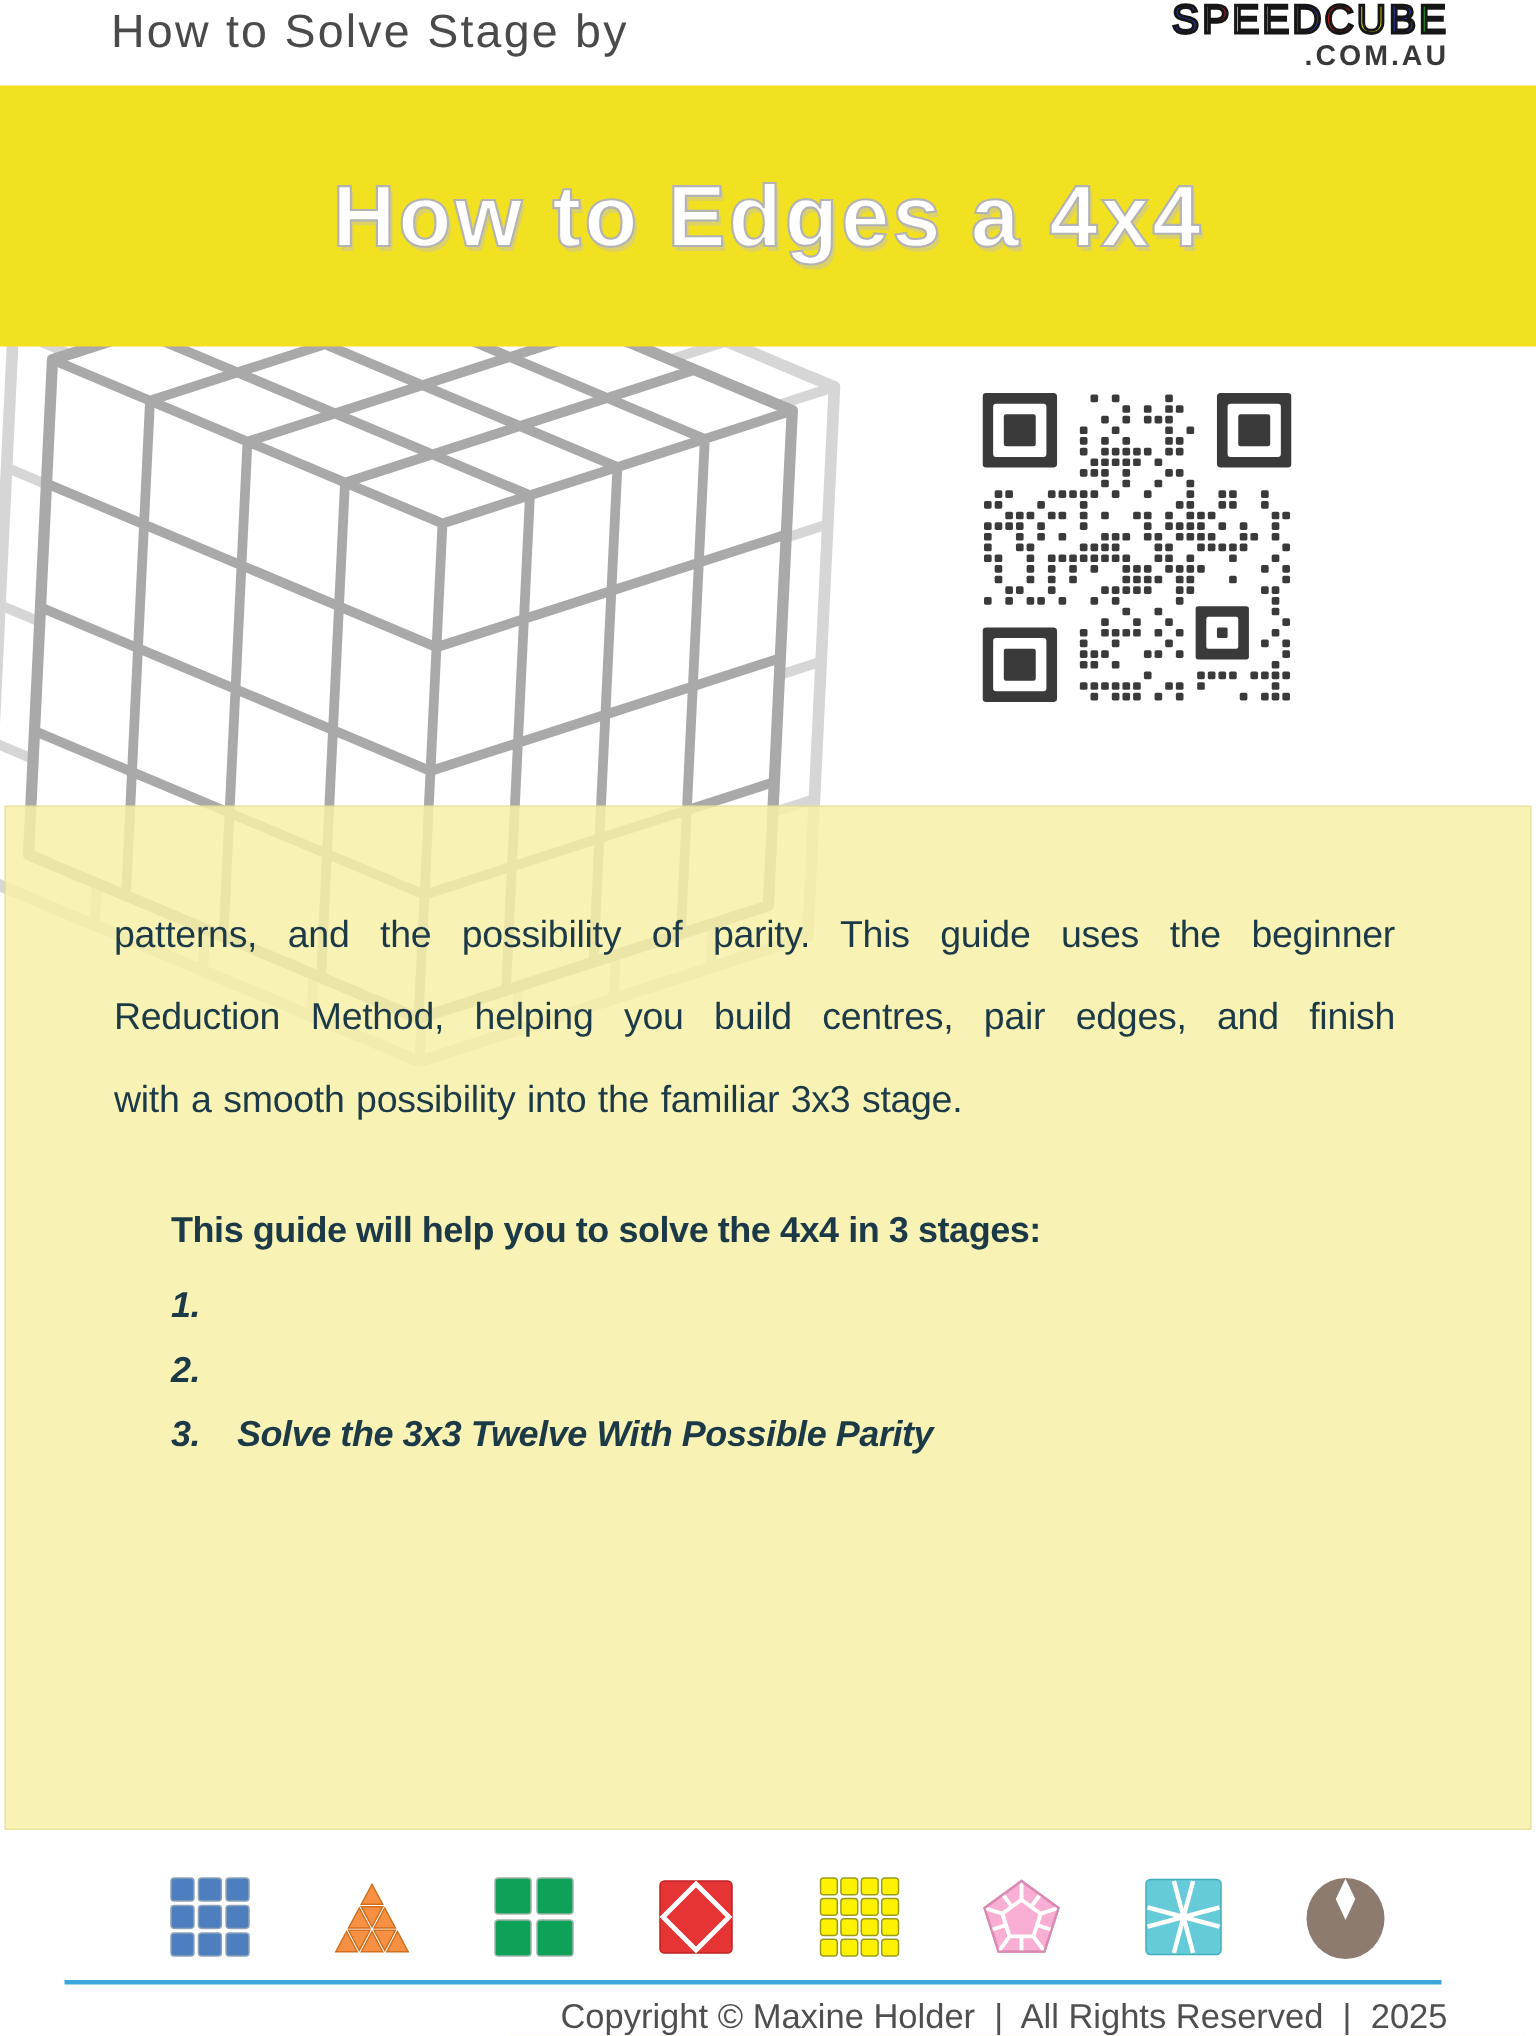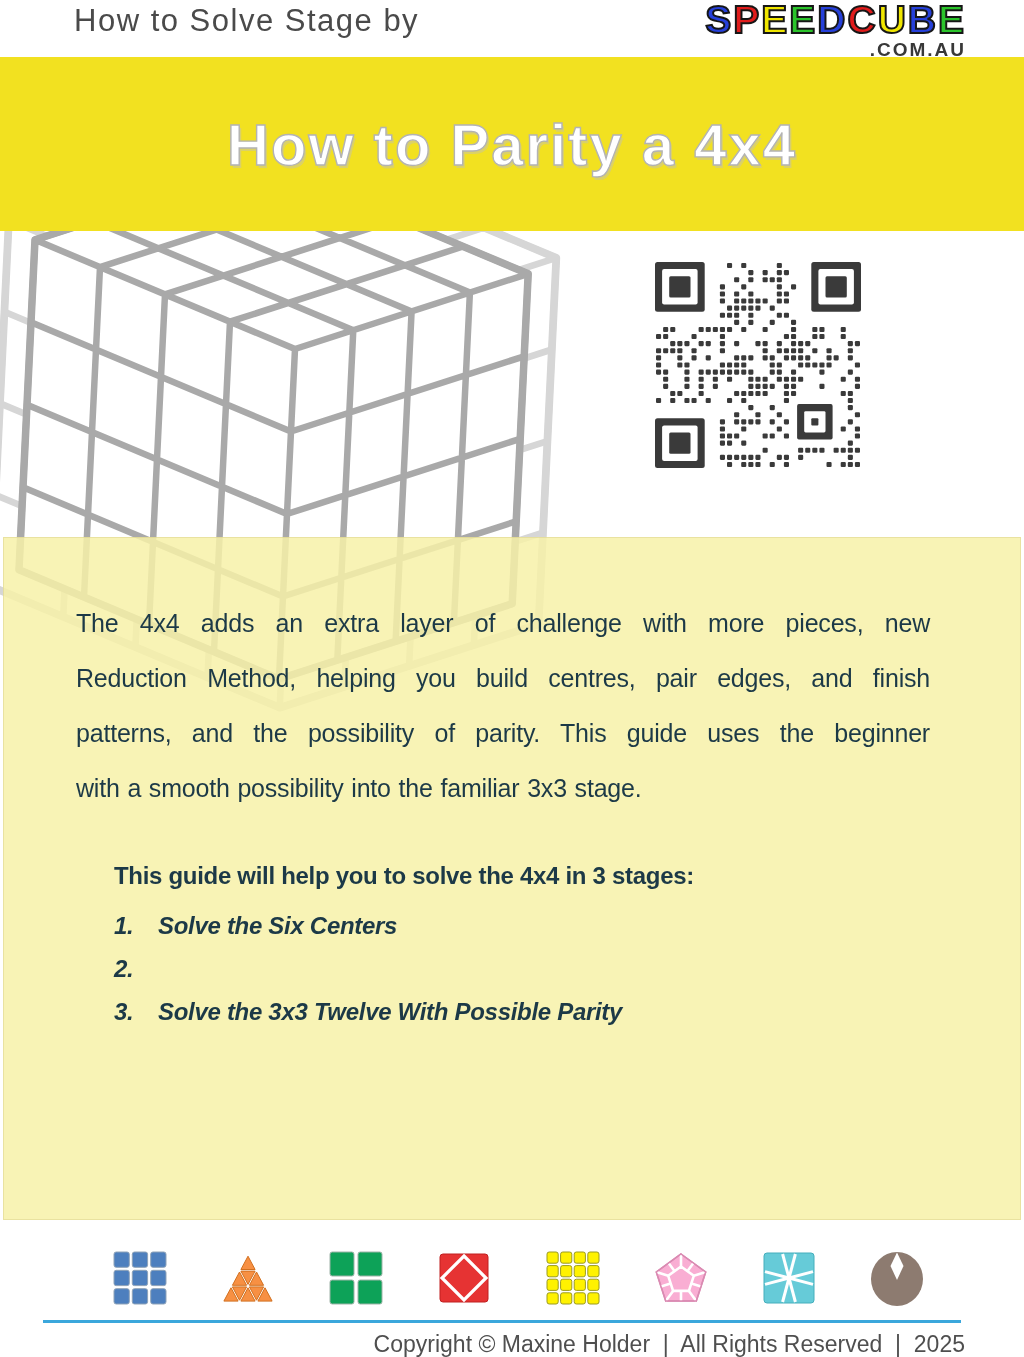--- a/index.html
+++ b/index.html
@@ -15,21 +15,21 @@
   }
   html,body{margin:0;padding:0;background:#fff;}
   .page{position:relative;width:1024px;height:1357px;background:#fff;overflow:hidden;
         font-family:"Liberation Sans",sans-serif;}
   .cube-svg{position:absolute;left:0;top:0;z-index:1;pointer-events:none;}
   
   .header{position:absolute;left:0;top:0;width:1024px;height:57px;z-index:3;}
   .series-title{position:absolute;left:74px;top:3px;font-size:31px;letter-spacing:1.5px;
         color:var(--header-text);}
   .logo{position:absolute;right:58px;top:0;text-align:right;line-height:1;}
-  .logo-word{font-size:39px;font-weight:700;letter-spacing:2px;
+  .logo-word{font-size:27px;font-weight:400;letter-spacing:2px;
         -webkit-text-stroke:2px #161616;white-space:nowrap;}
   .logo-domain{font-size:19px;font-weight:700;color:#383838;letter-spacing:2px;
         text-transform:uppercase;margin-top:1px;}
   
   .banner{position:absolute;left:0;top:57px;width:1024px;height:174px;z-index:3;
         background:var(--banner-yellow);display:flex;align-items:center;justify-content:center;}
   .banner-title{font-size:58px;font-weight:700;color:#ffffff;letter-spacing:2px;
         -webkit-text-stroke:1.4px #b3b3b3;text-shadow:2px 3px 0 rgba(190,190,190,.45);}
   
   .qr-svg{position:absolute;left:655px;top:262px;z-index:2;}
@@ -72,21 +72,21 @@
 
   <div class="header">
     <div class="series-title">How to Solve Stage by</div>
     <div class="logo">
       <div class="logo-word"><span style="color: rgb(38, 64, 217);">S</span><span style="color: rgb(224, 28, 28);">P</span><span style="color: rgb(240, 230, 0);">E</span><span style="color: rgb(43, 196, 43);">E</span><span style="color: rgb(38, 64, 217);">D</span><span style="color: rgb(224, 28, 28);">C</span><span style="color: rgb(240, 230, 0);">U</span><span style="color: rgb(38, 64, 217);">B</span><span style="color: rgb(43, 196, 43);">E</span></div>
       <div class="logo-domain">.com.au</div>
     </div>
   </div>
 
   <div class="banner">
-    <div class="banner-title">How to Parity a 4x4</div>
+    <div class="banner-title">How to Edges a 4x4</div>
   </div>
 
   <svg class="qr-svg" width="206" height="206">
       <rect x="0.0" y="0.0" width="206.0" height="206.0" rx="0" fill="#ffffff"></rect>
       <rect x="72.0" y="1.0" width="5.1" height="5.1" rx="1.1" fill="#3a3a3a"></rect>
       <rect x="86.2" y="1.0" width="5.1" height="5.1" rx="1.1" fill="#3a3a3a"></rect>
       <rect x="121.8" y="1.0" width="5.1" height="5.1" rx="1.1" fill="#3a3a3a"></rect>
       <rect x="93.3" y="8.1" width="5.1" height="5.1" rx="1.1" fill="#3a3a3a"></rect>
       <rect x="107.6" y="8.1" width="5.1" height="5.1" rx="1.1" fill="#3a3a3a"></rect>
       <rect x="121.8" y="8.1" width="5.1" height="5.1" rx="1.1" fill="#3a3a3a"></rect>
@@ -343,30 +343,28 @@
       <rect x="0.0" y="156.3" width="49.7" height="49.7" rx="2.5" fill="#3a3a3a"></rect>
       <rect x="7.1" y="163.4" width="35.5" height="35.5" rx="2" fill="#fff"></rect>
       <rect x="14.2" y="170.5" width="21.3" height="21.3" rx="1.5" fill="#3a3a3a"></rect>
       <rect x="142.1" y="142.1" width="35.5" height="35.5" rx="1.8" fill="#3a3a3a"></rect>
       <rect x="149.2" y="149.2" width="21.3" height="21.3" rx="1.4" fill="#fff"></rect>
       <rect x="156.3" y="156.3" width="7.1" height="7.1" rx="1" fill="#3a3a3a"></rect>
     </svg>
 
   <div class="infobox">
     <div>
-        <div class="pline just">The 4x4 adds an extra layer of challenge with more pieces, new</div>
+        <div class="pline just">patterns, and the possibility of parity. This guide uses the beginner</div>
         <div class="pline just">Reduction Method, helping you build centres, pair edges, and finish</div>
-        <div class="pline just">patterns, and the possibility of parity. This guide uses the beginner</div>
         <div class="pline">with a smooth possibility into the familiar 3x3 stage.</div>
       </div>
     <div class="guide-intro">This guide will help you to solve the 4x4 in 3 stages:</div>
     <div class="stages">
         <div class="stage">
           <span class="stage-num">1.</span>
-          <span>Solve the Six Centers</span>
         </div>
         <div class="stage">
           <span class="stage-num">2.</span>
         </div>
         <div class="stage">
           <span class="stage-num">3.</span>
           <span>Solve the 3x3 Twelve With Possible Parity</span>
         </div>
       </div>
   </div>

